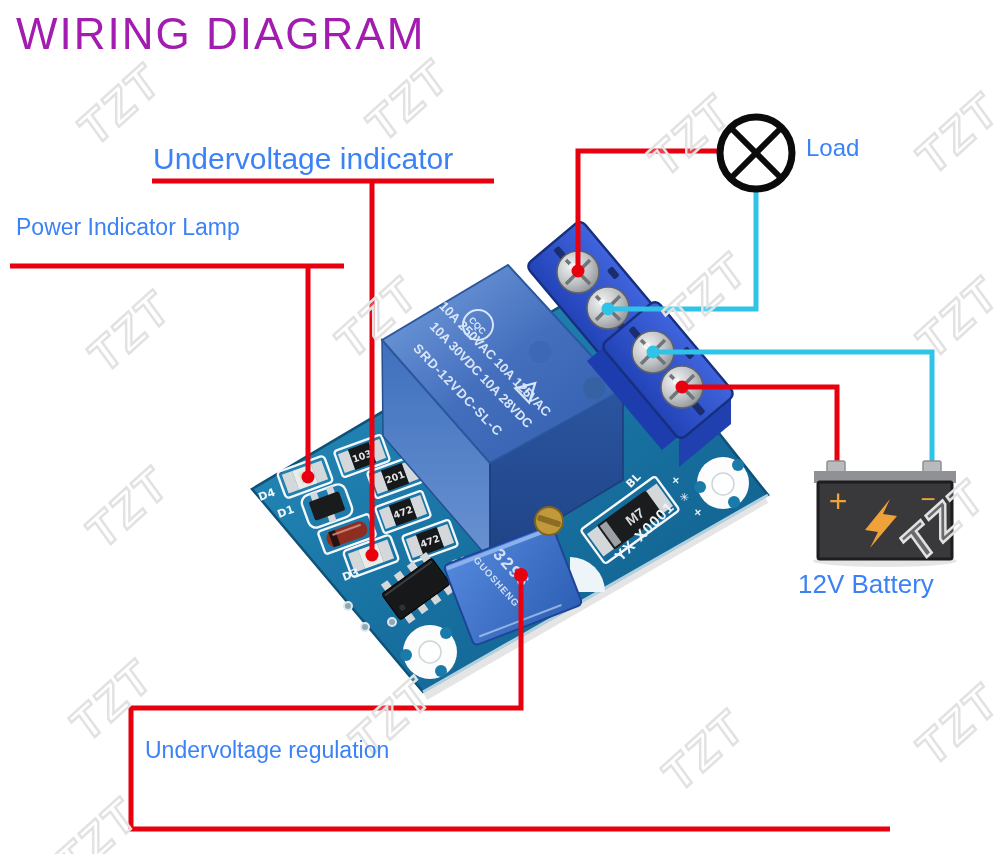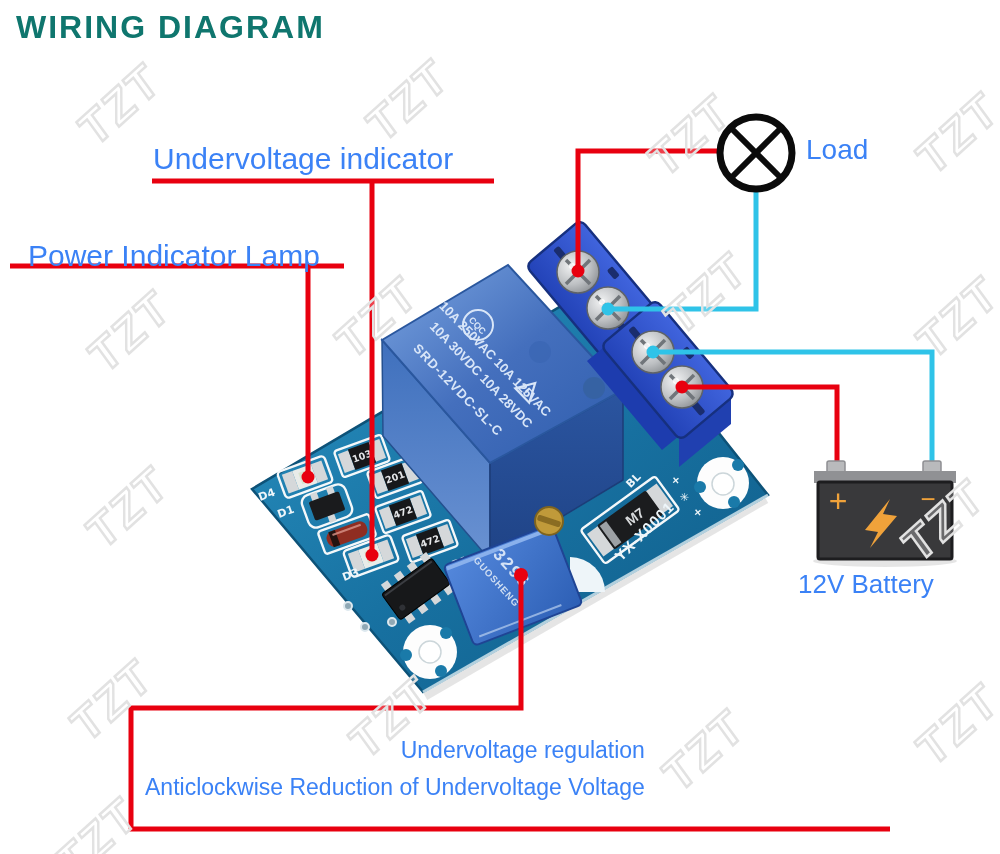--- a/index.html
+++ b/index.html
@@ -6,25 +6,25 @@
   .stage{position:relative;width:1000px;height:854px;background:#ffffff;overflow:hidden;
          font-family:"Liberation Sans","DejaVu Sans",sans-serif;}
   .stage svg{position:absolute;left:0;top:0;z-index:1;}
   
   .wm{position:absolute;z-index:3;color:rgba(255,255,255,.25);
       -webkit-text-stroke:2.5px #e2e2e2;font-weight:800;font-size:46px;letter-spacing:3px;
       transform:translate(-50%,-50%) rotate(-42deg) skewX(-6deg);white-space:nowrap;
       pointer-events:none;user-select:none;}
   
   .lab{position:absolute;z-index:4;color:#3b82f6;white-space:nowrap;line-height:1.1;}
-  .title{position:absolute;z-index:4;left:16px;top:9px;color:#0f766e;font-size:32px;
-         font-weight:bold;letter-spacing:2px;white-space:nowrap;}
+  .title{position:absolute;z-index:4;left:16px;top:9px;color:#a21caf;font-size:44px;
+         font-weight:normal;letter-spacing:2px;white-space:nowrap;}
   .lab-und{left:153px;top:142px;font-size:30px;}
-  .lab-pow{left:16px;top:239px;font-size:30px;margin-left:12px;}
-  .lab-load{left:806px;top:135px;font-size:28px;}
+  .lab-pow{left:16px;top:215px;font-size:23px;}
+  .lab-load{left:806px;top:135px;font-size:24px;}
   .lab-batt{left:798px;top:570px;font-size:26px;}
   .lab-reg{left:145px;top:732px;font-size:23px;line-height:37px;text-align:right;}
   
   .silk{fill:none;stroke:#f4f8fa;stroke-width:2.4;}
   .pad{fill:#d5d8da;}
   .chip{fill:#17181a;}
   .rval{fill:#e6e8ea;font:bold 9.5px "DejaVu Sans",sans-serif;text-anchor:middle;}
   .sstext{fill:#eef6fa;font:bold 11px "DejaVu Sans",sans-serif;text-anchor:middle;}
   .relaytxt{fill:#d9e6f8;font:bold 13px "Liberation Sans",sans-serif;text-anchor:middle;}
   .wire-red{stroke:#e8000f;stroke-width:5;fill:none;}
@@ -346,16 +346,15 @@
   <div class="wm" style="left:958px;top:724px">TZT</div>
   <div class="wm" style="left:97px;top:838px">TZT</div>
 
   <div class="title">WIRING DIAGRAM</div>
   <div class="lab lab-und">Undervoltage indicator</div>
   <div class="lab lab-pow">Power Indicator Lamp</div>
   <div class="lab lab-load">Load</div>
   <div class="lab lab-batt">12V Battery</div>
   <div class="lab lab-reg">
     <div>Undervoltage regulation</div>
-    <div>Anticlockwise Reduction of Undervoltage Voltage</div>
   </div>
 
 </div>
 
 </body></html>

